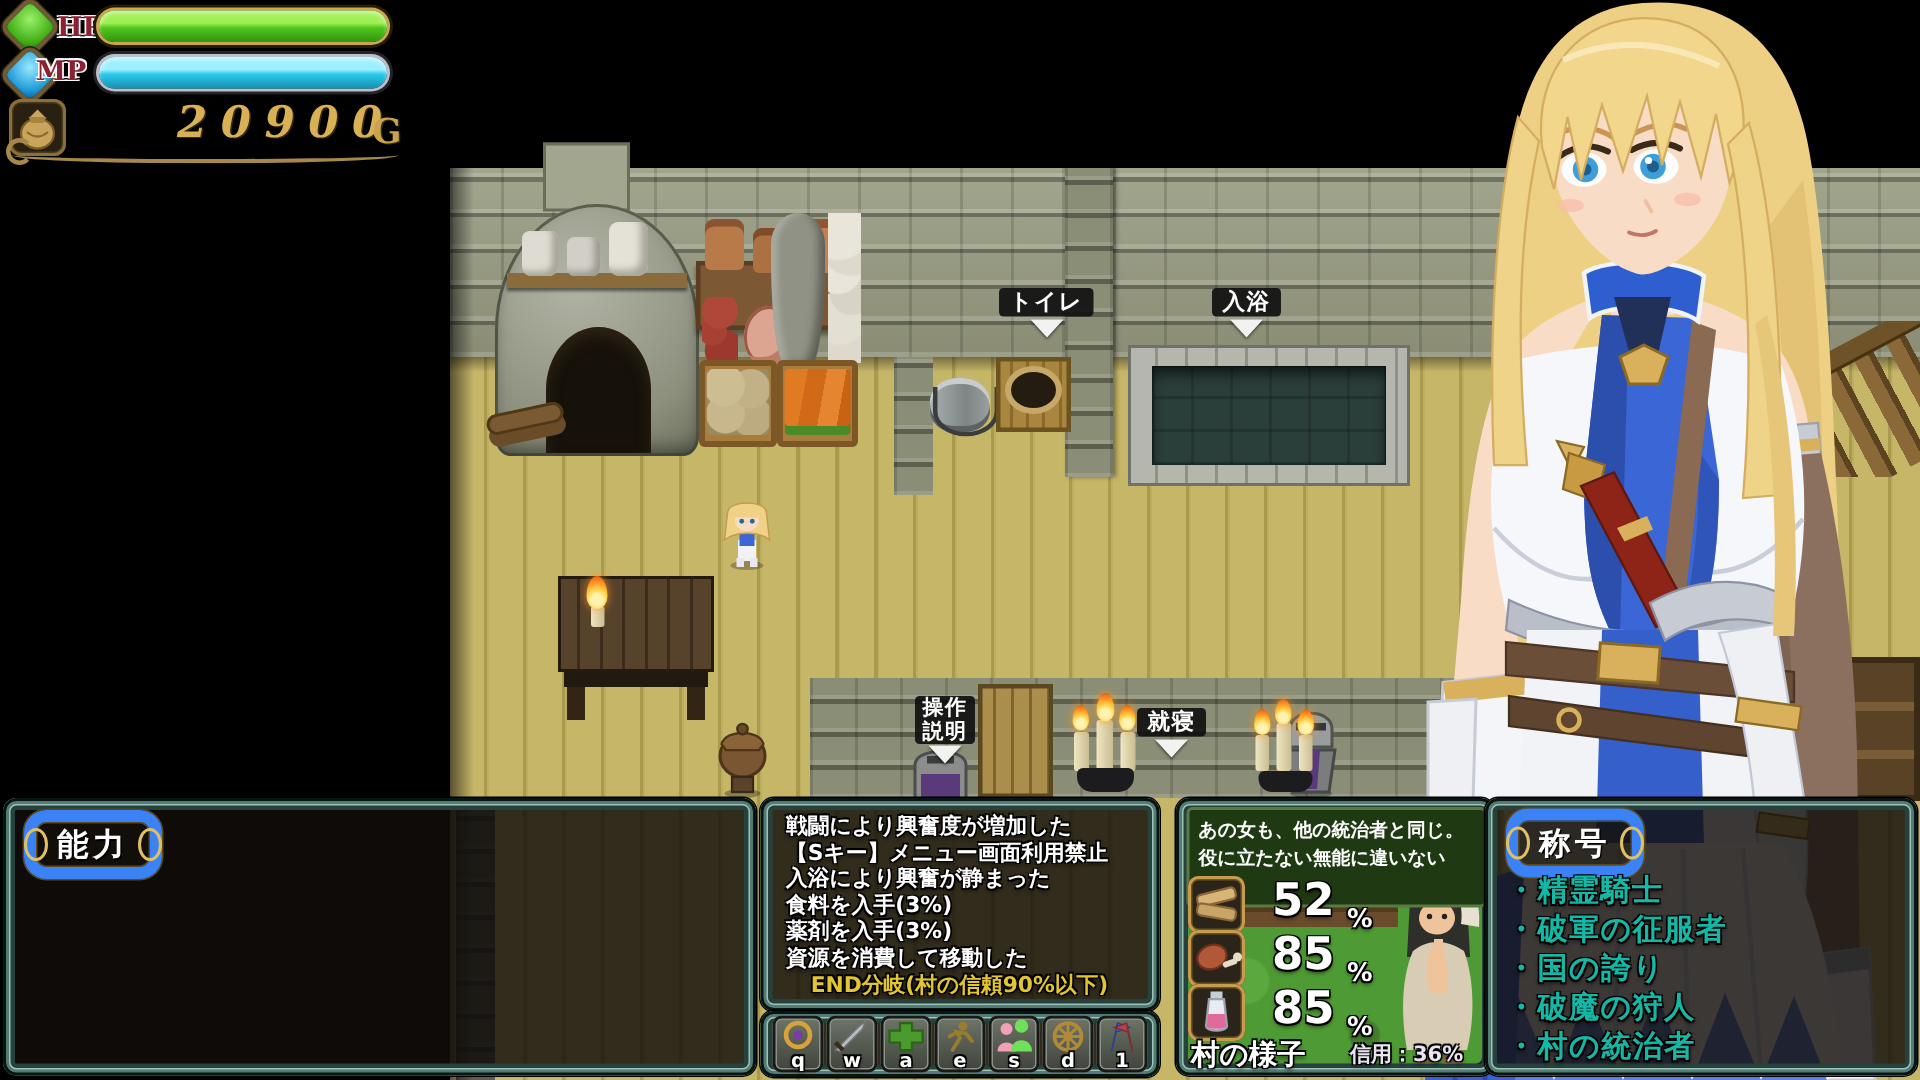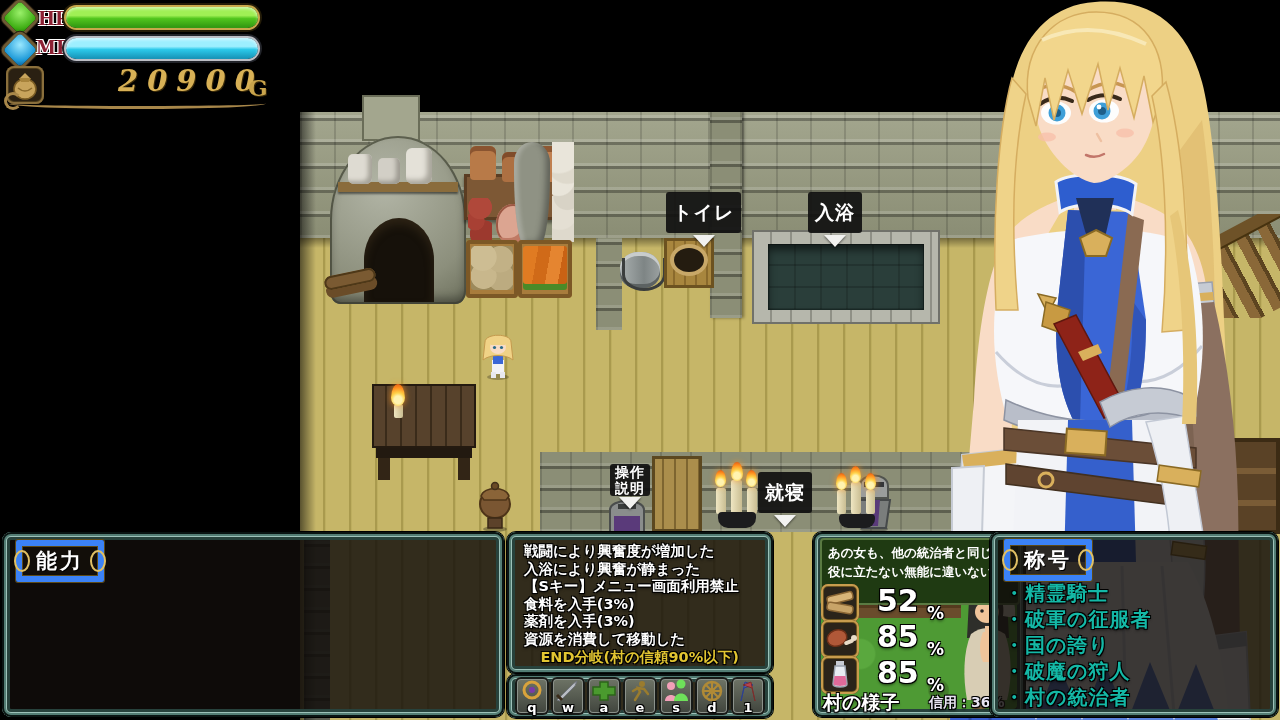--- a/index.html
+++ b/index.html
@@ -14,36 +14,36 @@
       background-image:
         repeating-linear-gradient(0deg,rgba(255,255,255,.16) 0 3px,rgba(0,0,0,0) 3px 21px,rgba(0,0,0,.30) 21px 24px),
         repeating-linear-gradient(90deg,rgba(0,0,0,.14) 0 2px,rgba(0,0,0,0) 2px 34px),
         linear-gradient(180deg,#a3a68e,#8a8d74);}
   .stone2{background-color:#8b8e76;
       background-image:
         repeating-linear-gradient(0deg,rgba(255,255,255,.13) 0 3px,rgba(0,0,0,0) 3px 19px,rgba(0,0,0,.33) 19px 22px),
         repeating-linear-gradient(90deg,rgba(0,0,0,.15) 0 2px,rgba(0,0,0,0) 2px 30px);}
   .wallshadow{background:linear-gradient(180deg,rgba(0,0,0,.4),rgba(0,0,0,0));}
   
-  .maplabel{background:rgba(16,16,16,.92);color:#fff;font-weight:bold;font-size:19px;
-      padding:12px 7px;border-radius:3px;line-height:17px;text-align:center;letter-spacing:1px;}
+  .maplabel{background:rgba(16,16,16,.92);color:#fff;font-weight:bold;font-size:15px;
+      padding:1px 7px;border-radius:3px;line-height:17px;text-align:center;letter-spacing:1px;}
   .dnarrow{width:0;height:0;border-left:11px solid transparent;border-right:11px solid transparent;
       border-top:12px solid #f2f2f0;filter:drop-shadow(0 1px 1px rgba(0,0,0,.6));}
   
   .bubble{background:#2d2a27;border:4px solid #51716a;outline:2px solid #22332f;border-radius:7px;
       box-shadow:inset 0 0 0 2px #1b2a27,0 3px 4px rgba(0,0,0,.5);
       color:#fff;font-weight:bold;font-size:20px;padding:6px 14px;letter-spacing:2px;}
   .bubble-tail{width:0;height:0;border-left:13px solid transparent;border-right:13px solid transparent;
       border-top:15px solid #51716a;}
   
   .panel{background:rgba(17,13,11,.82);border-radius:9px;
       box-shadow:inset 0 0 0 2px #0a1412,inset 0 0 0 4px #537d74,inset 0 0 0 5px #9dc2b9,
                  inset 0 0 0 8px #27423c,0 0 0 1px #000;}
   .cartouche{color:#fff;font-weight:bold;font-size:21px;letter-spacing:3px;
-      border:6px solid #3b82f6;border-radius:2px;padding:1px 14px;
+      border:8px solid #3b82f6;border-radius:15px;padding:1px 14px;
       box-shadow:0 0 0 1px #5d4a16,inset 0 0 0 1px #5d4a16;background:rgba(25,20,10,.4);
       text-shadow:1px 1px 0 #000;}
   .cartouche::before,.cartouche::after{content:"";position:absolute;top:4px;width:12px;height:18px;
       border:2px solid #e0c064;border-radius:50%;}
   .cartouche::before{left:-8px;} .cartouche::after{right:-8px;}
   .logline{color:#fff;font-size:14.5px;line-height:17.6px;white-space:nowrap;font-weight:bold;}
   .logline.gold{color:#e2c531;text-align:right;}
   .slot{width:34px;height:38px;border-radius:6px;background:linear-gradient(180deg,#707668,#3e423b);
       box-shadow:inset 0 0 0 2px #171a17,inset 0 0 0 3px #8b918a;position:relative;}
   .slot .key{position:absolute;bottom:0;width:100%;text-align:center;color:#fff;font-size:13px;font-weight:bold;}
@@ -336,21 +336,21 @@
       <path d="M216 82 C232 140 240 230 236 330 L212 332 C220 236 214 150 202 96 Z" fill="#efd389" stroke="#d5ad60" stroke-width="1.5"></path>
       <path d="M228 210 C244 270 250 350 246 424 L232 424 C236 344 230 268 220 216 Z" fill="#e6c678"></path>
     </svg>
   </div>
 
   <div class="abs" style="left:0;top:0;width:290px;height:115px;">
     <div class="abs gem" style="left:8px;top:6px;background:radial-gradient(circle at 35% 35%,#9af06a,#3fae14 70%,#1e6a06);"></div>
     <div class="abs hudlabel" style="left:38px;top:8px;">HP</div>
     <div class="abs bar" style="left:66px;top:7px;width:192px;background:linear-gradient(180deg,#a0f055 0 40%,#52c61e 55%,#2f9410);"></div>
     <div class="abs gem" style="left:8px;top:38px;background:radial-gradient(circle at 35% 35%,#9ae8ff,#1e9ad8 70%,#0a5a90);"></div>
-    <div class="abs hudlabel" style="left:36px;top:37px;">MP</div>
+    <div class="abs hudlabel" style="left:24px;top:37px;">MP</div>
     <div class="abs bar silver" style="left:66px;top:38px;width:192px;background:linear-gradient(180deg,#9defff 0 40%,#2cc9ea 55%,#1590b4);"></div>
     <div class="abs" style="left:6px;top:66px;width:38px;height:38px;border-radius:8px;background:#2a2012;box-shadow:inset 0 0 0 2px #8a6f3c,inset 0 0 0 3px #4a3a1a;">
       <svg width="38" height="38" viewBox="0 0 38 38">
         <path d="M19 7 L24 12 L14 12 Z" fill="#c8a45c"></path>
         <ellipse cx="19" cy="23" rx="11" ry="10" fill="#c8a45c" stroke="#7a5c24" stroke-width="1.5"></ellipse>
         <path d="M13 12 L25 12 L23 16 L15 16 Z" fill="#a8843c"></path>
         <path d="M12 22 Q19 28 26 22" stroke="#8a6a2c" stroke-width="1.5" fill="none"></path>
       </svg>
     </div>
     <div class="abs goldnum" style="left:118px;top:64px;">20900</div>
@@ -359,22 +359,22 @@
     <div class="abs" style="left:4px;top:92px;width:12px;height:12px;border:3px solid #a8874a;border-radius:50%;border-right-color:transparent;"></div>
   </div>
 
   <div class="abs panel" style="left:2px;top:532px;width:502px;height:185px;">
     <div class="abs cartouche" style="left:14px;top:8px;">能力</div>
   </div>
 
   <div class="abs panel" style="left:507px;top:532px;width:266px;height:142px;">
     <div class="abs" style="left:17px;top:11px;">
       <div class="logline outl">戦闘により興奮度が増加した</div>
+      <div class="logline outl">【Sキー】メニュー画面利用禁止</div>
       <div class="logline outl">入浴により興奮が静まった</div>
-      <div class="logline outl">【Sキー】メニュー画面利用禁止</div>
       <div class="logline outl">食料を入手(3%)</div>
       <div class="logline outl">薬剤を入手(3%)</div>
       <div class="logline outl">資源を消費して移動した</div>
       <div class="logline outl gold">END分岐(村の信頼90%以下)</div>
     </div>
   </div>
 
   <div class="abs panel" style="left:507px;top:674px;width:266px;height:44px;display:flex;align-items:center;justify-content:center;gap:2px;">
     <div class="slot">
       <svg width="30" height="24" viewBox="0 0 30 24" style="margin:2px 2px 0;">
@@ -422,21 +422,21 @@
     </div>
     <div class="slot">
       <svg width="30" height="24" viewBox="0 0 30 24" style="margin:2px 2px 0;">
         <path d="M8 22 L12 3 L20 6 L11 9 Z" fill="#4a6ad8" stroke="#2c4090" stroke-width="1"></path>
         <path d="M22 22 L18 3 L10 6 L19 9 Z" fill="#c04040" stroke="#802828" stroke-width="1" opacity=".9"></path>
       </svg>
       <div class="key outl">1</div>
     </div>
   </div>
 
-  <div class="abs panel" style="left:813px;top:532px;width:212px;height:185px;overflow:hidden;">
+  <div class="abs panel" style="left:784px;top:532px;width:212px;height:185px;overflow:hidden;">
 
     <div class="abs" style="left:8px;top:8px;right:8px;bottom:8px;background:#4e9a34;border-radius:4px;overflow:hidden;">
       <div class="abs" style="left:0;top:0;width:140px;height:78px;background:repeating-linear-gradient(0deg,#6a4c2c 0 10px,#553a1e 10px 13px);"></div>
       <div class="abs" style="left:0;top:0;width:140px;height:18px;background:repeating-linear-gradient(90deg,#c8a85c 0 8px,#a8884a 8px 10px);"></div>
       <div class="abs" style="left:0;top:78px;width:100%;height:120px;background:radial-gradient(circle at 20% 30%,#5aa83e 0 8%,transparent 9%),radial-gradient(circle at 60% 60%,#447e2c 0 7%,transparent 8%),radial-gradient(circle at 85% 25%,#5aa83e 0 6%,transparent 7%);"></div>
 
       <div class="abs" style="left:138px;top:42px;width:58px;height:132px;">
         <svg width="58" height="132" viewBox="0 0 58 132">
           <path d="M10 18 C10 4 48 4 48 18 L50 56 L8 56 Z" fill="#2e2e2a"></path>
           <path d="M26 2 C48 0 58 14 56 36 L44 34 C46 18 40 8 26 8 Z" fill="#e8e0d0"></path>

